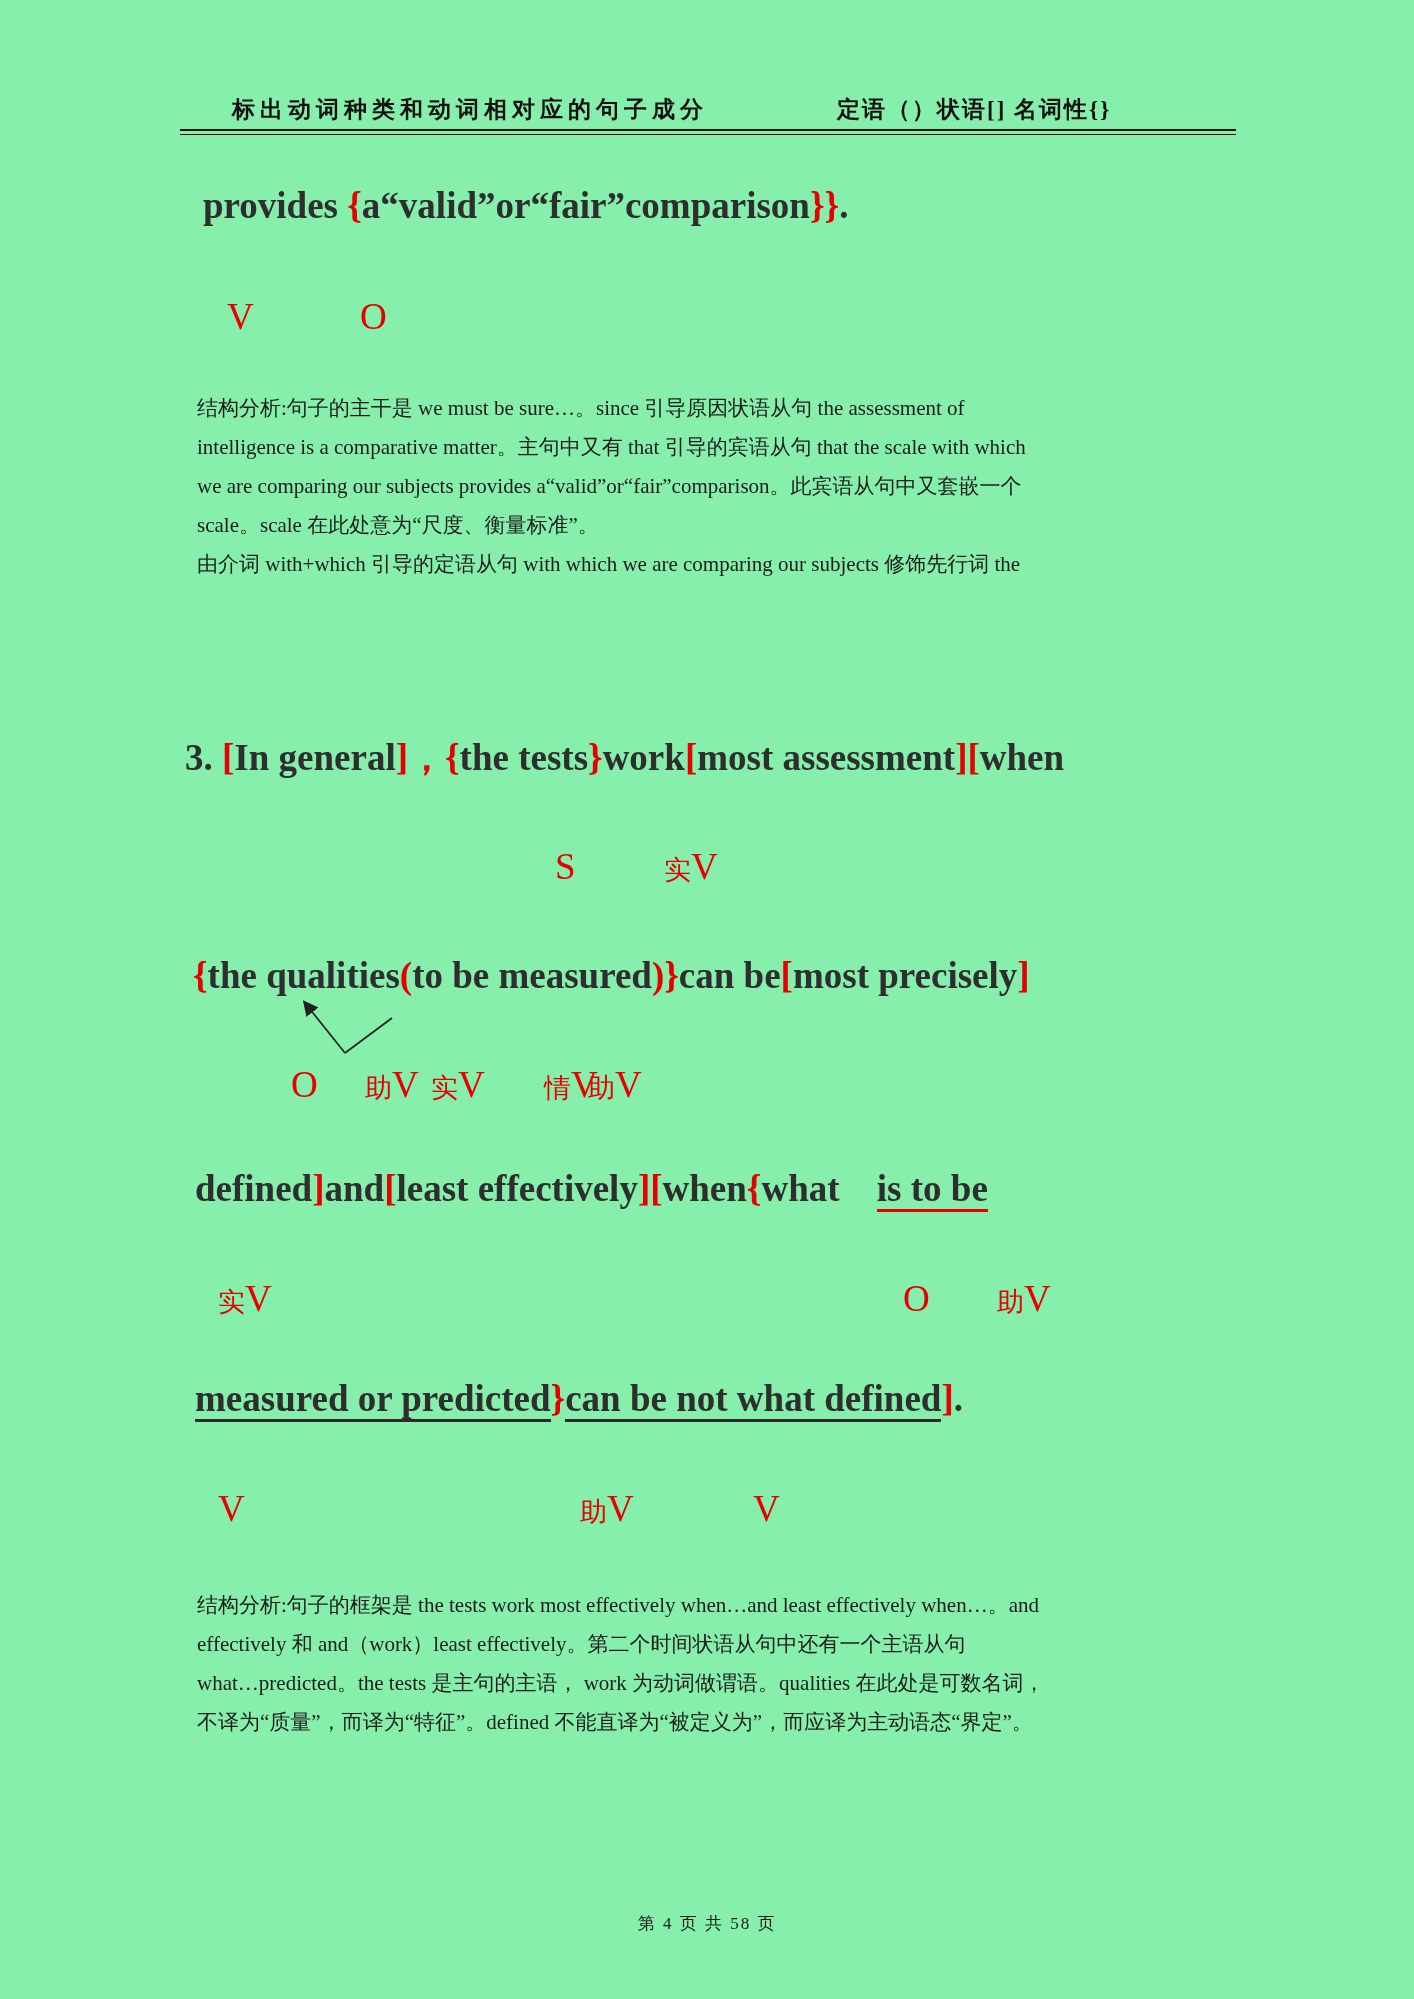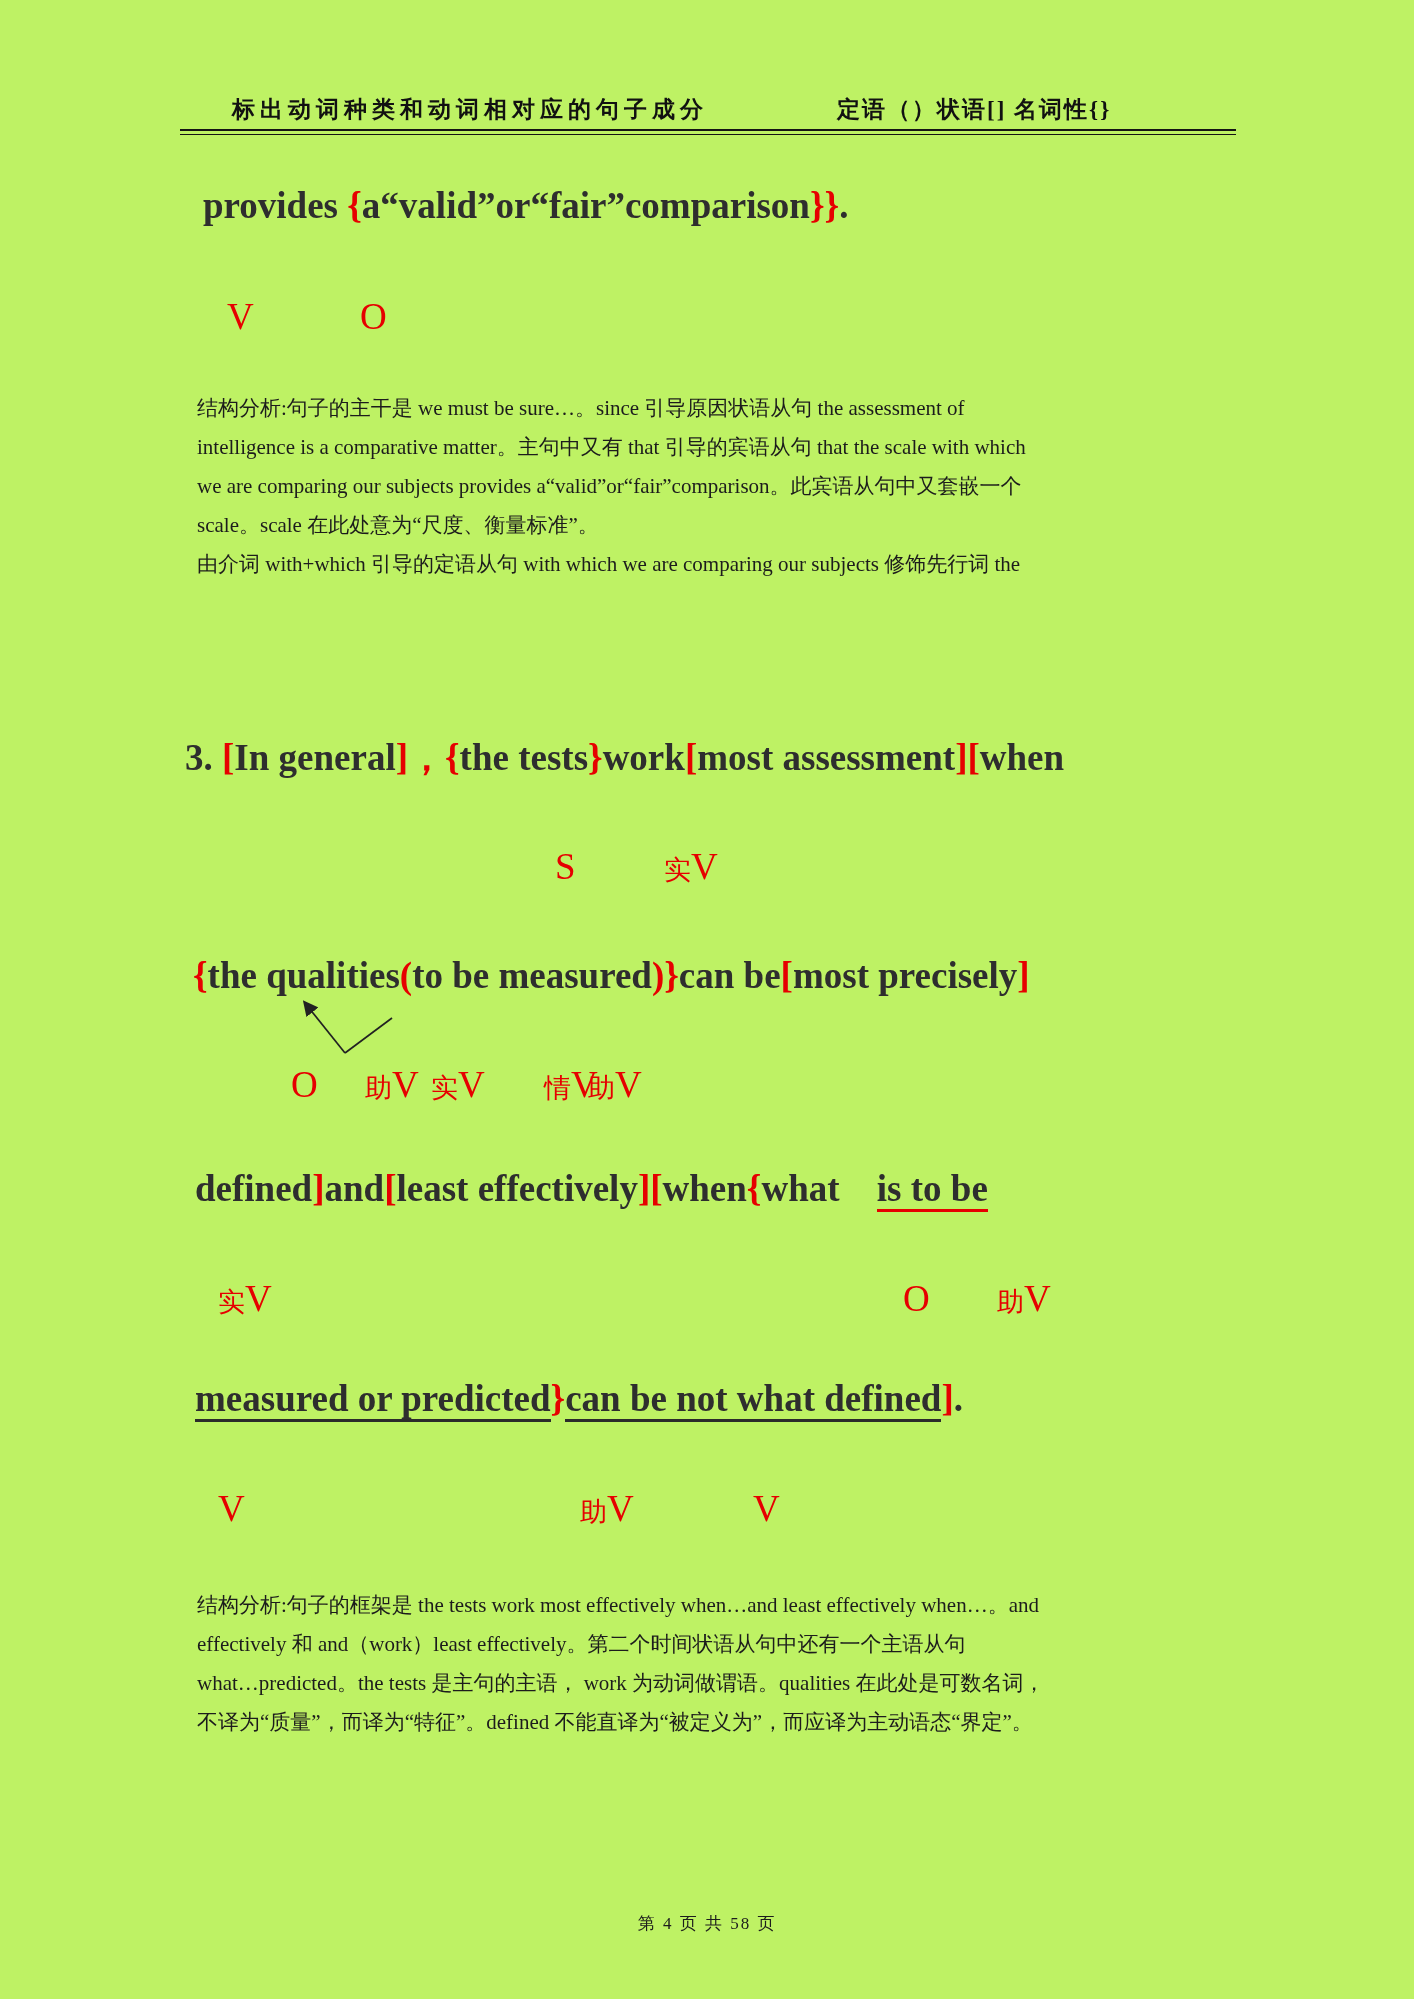--- a/index.html
+++ b/index.html
@@ -1,20 +1,20 @@
 <!DOCTYPE html>
 <html><head>
 <meta charset="utf-8">
 <style>
   html,body{margin:0;padding:0;background:#ffffff;}
   #page{
     position:relative;
     width:1414px;height:1999px;
     margin:0 auto;
-    background:#bef264;
+    background:#86efac;
     font-family:"Liberation Serif","DejaVu Serif",serif;
     overflow:hidden;
   }
   
   .hdr{
     position:absolute;
     font-weight:bold;
     font-size:23px;
     color:#111111;
     letter-spacing:5px;

